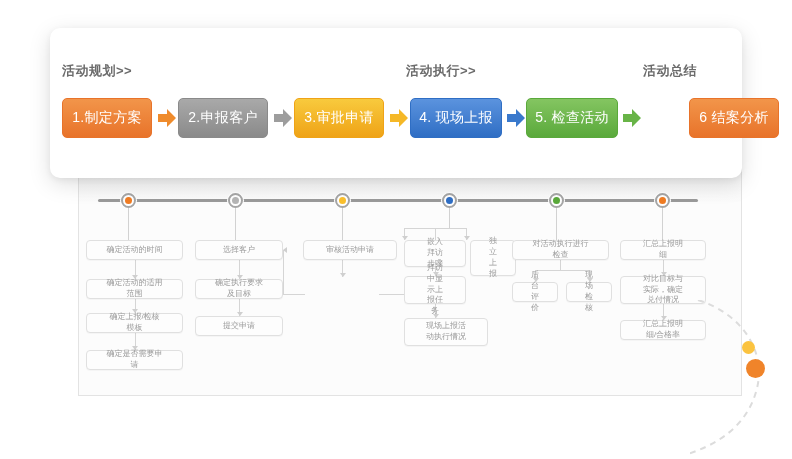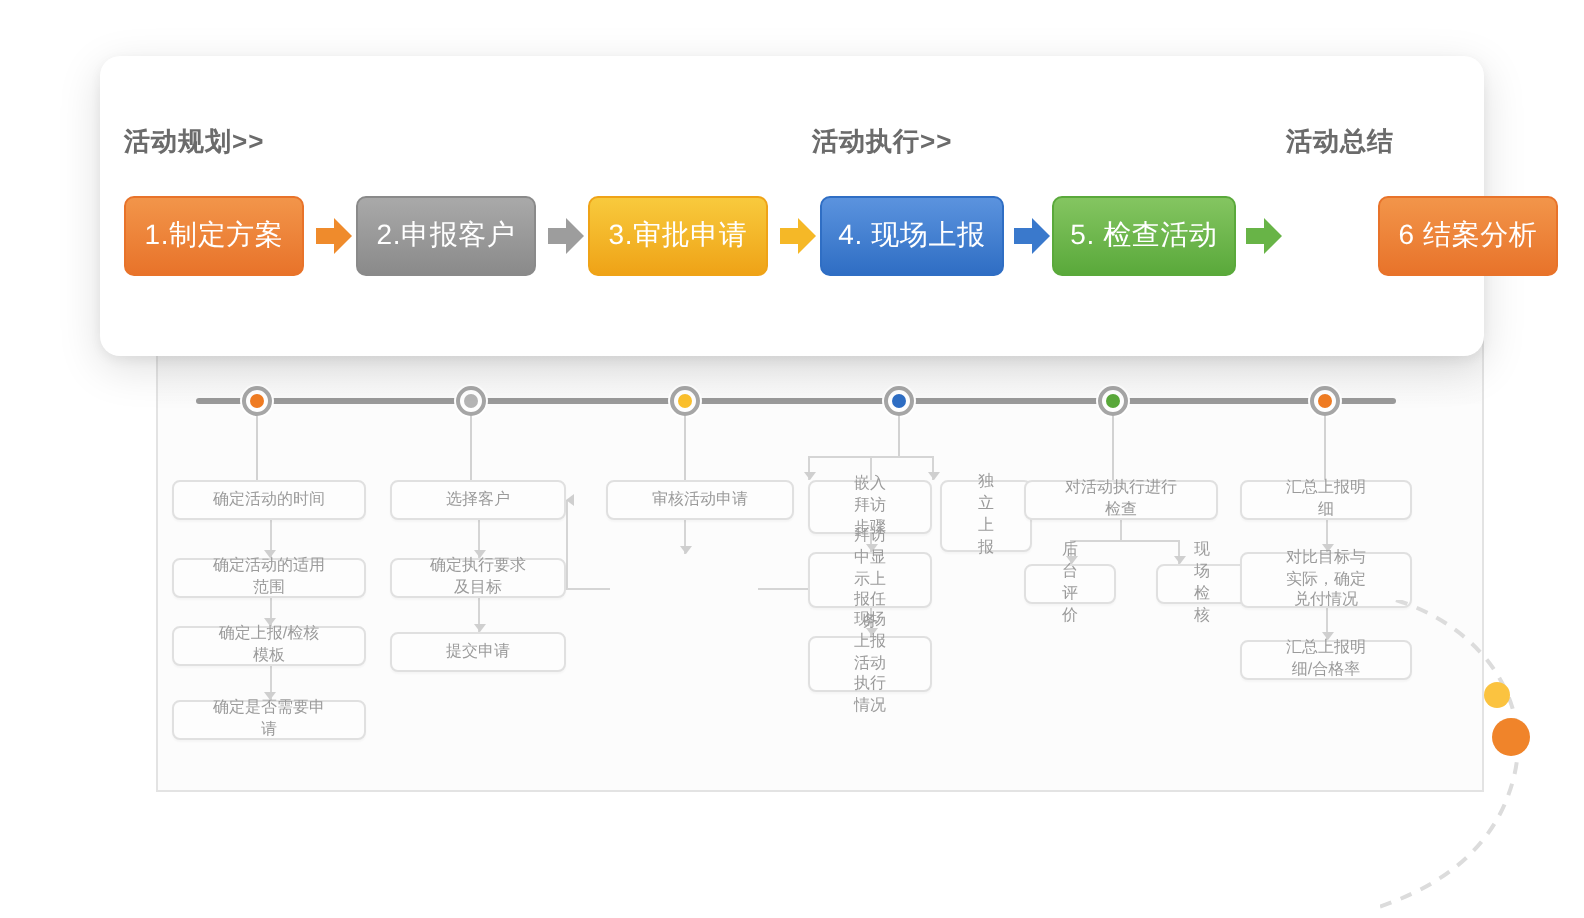--- a/index.html
+++ b/index.html
@@ -226,24 +226,24 @@
       <div class="fnode" style="left: 86px; top: 279px; width: 97px; height: 20px;">确定活动的适用范围</div>
       <div class="fnode" style="left: 86px; top: 313px; width: 97px; height: 20px;">确定上报/检核模板</div>
       <div class="fnode" style="left: 86px; top: 350px; width: 97px; height: 20px;">确定是否需要申请</div>
       <div class="fnode" style="left: 195px; top: 240px; width: 88px; height: 20px;">选择客户</div>
       <div class="fnode" style="left: 195px; top: 279px; width: 88px; height: 20px;">确定执行要求及目标</div>
       <div class="fnode" style="left: 195px; top: 316px; width: 88px; height: 20px;">提交申请</div>
       <div class="fnode" style="left: 303px; top: 240px; width: 94px; height: 20px;">审核活动申请</div>
       <div class="fnode" style="left: 404px; top: 240px; width: 62px; height: 27px; font-family: Liberation Serif, serif;">嵌入拜访步骤</div>
       <div class="fnode" style="left: 470px; top: 240px; width: 46px; height: 36px;">独立上报</div>
       <div class="fnode" style="left: 404px; top: 276px; width: 62px; height: 28px;">拜访中显示上报任务</div>
-      <div class="fnode" style="left: 404px; top: 318px; width: 62px; height: 28px;">现场上报活动执行情况</div>
+      <div class="fnode" style="left: 404px; top: 318px; width: 84px; height: 28px;">现场上报活动执行情况</div>
       <div class="fnode" style="left: 512px; top: 240px; width: 97px; height: 20px;">对活动执行进行检查</div>
       <div class="fnode" style="left: 512px; top: 282px; width: 46px; height: 20px;">后台评价</div>
-      <div class="fnode" style="left: 566px; top: 282px; width: 46px; height: 20px; margin-left: 12px;">现场检核</div>
+      <div class="fnode" style="left: 566px; top: 282px; width: 46px; height: 20px;">现场检核</div>
       <div class="fnode" style="left: 620px; top: 240px; width: 86px; height: 20px;">汇总上报明细</div>
       <div class="fnode" style="left: 620px; top: 276px; width: 86px; height: 28px;">对比目标与实际，确定兑付情况</div>
       <div class="fnode" style="left: 620px; top: 320px; width: 86px; height: 20px;">汇总上报明细/合格率</div>
     </div>
 
 
   <svg class="arc" width="102" height="159">
     <path d="M 8 0 C 52 14, 78 52, 66 92 C 56 126, 28 146, -12 157" fill="none" stroke="#dcdcdc" stroke-width="2" stroke-dasharray="6 5"></path>
   </svg>
   <div class="dot-y"></div>

